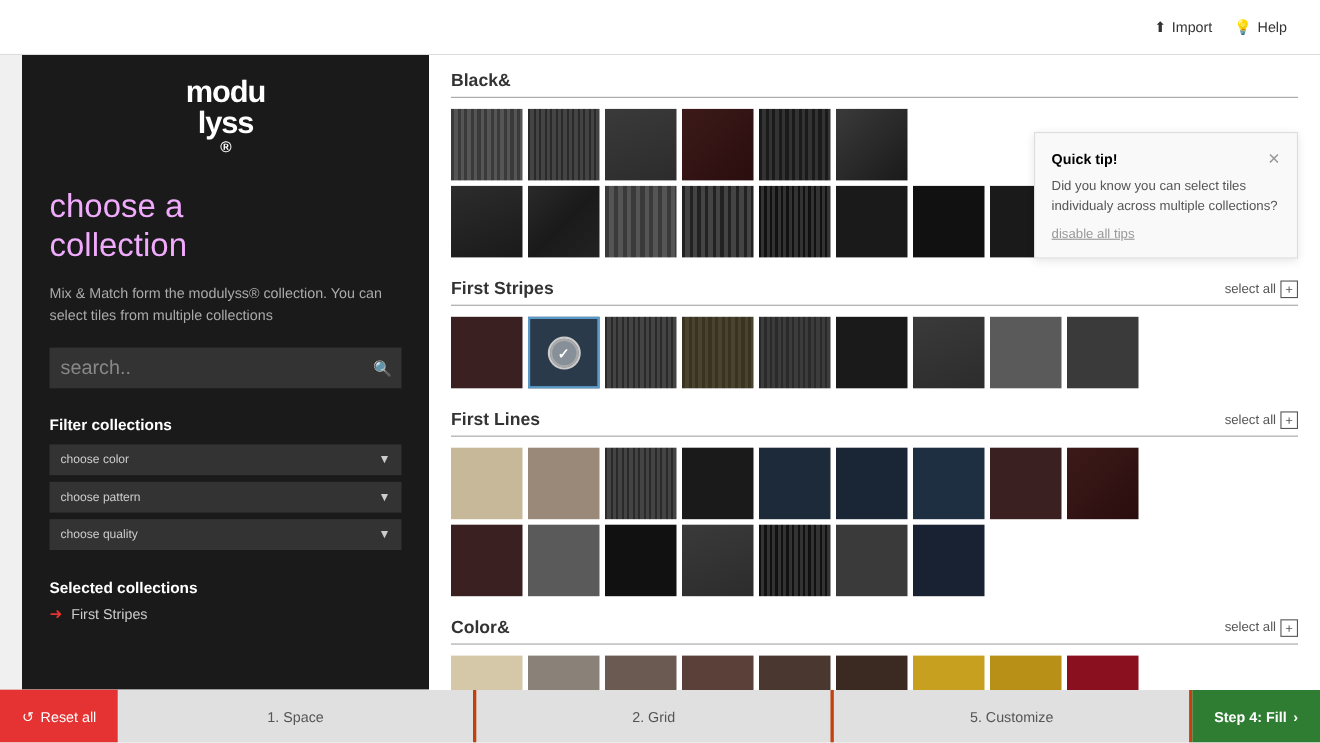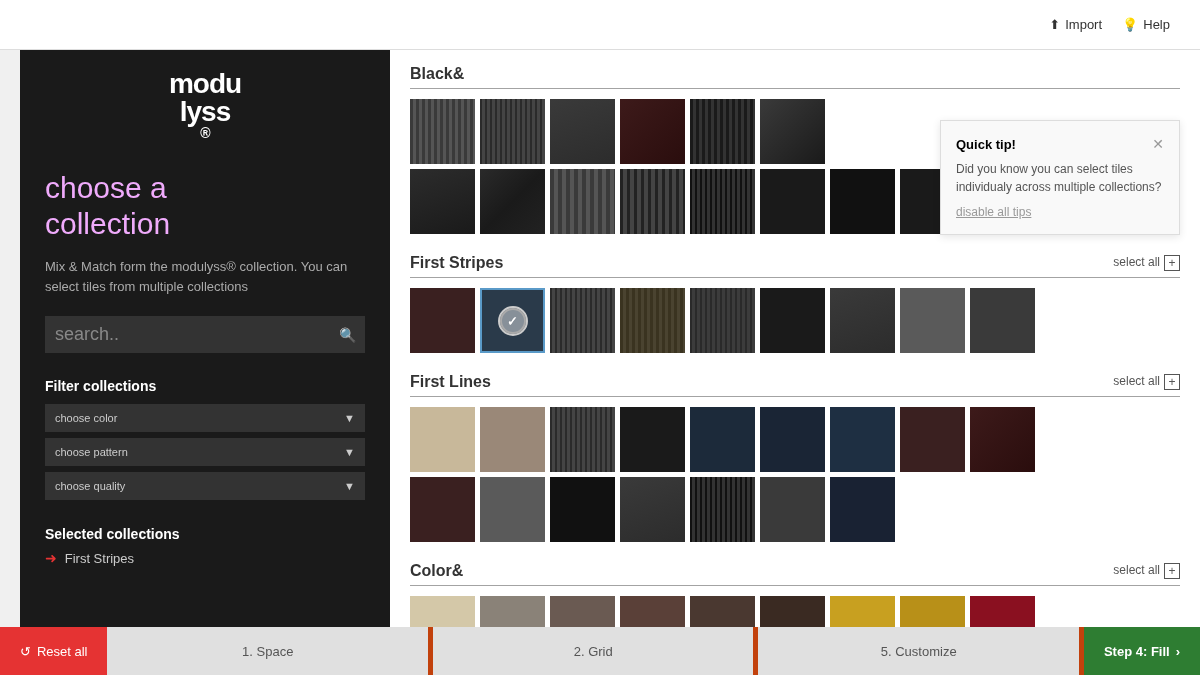--- a/index.html
+++ b/index.html
@@ -305,21 +305,21 @@
       align-items: stretch;
     }
     .step-tab {
       flex: 1;
       display: flex;
       align-items: center;
       justify-content: center;
       font-size: 13px;
       color: #555;
       cursor: pointer;
-      border-right: 5px solid #c2410c;
+      border-right: 3px solid #c2410c;
     }
     .step-tab.active {
       font-weight: bold;
       color: #111;
       background: #d5d5d5;
     }
     .next-btn {
       background: #2e7d32;
       color: #fff;
       border: none;

